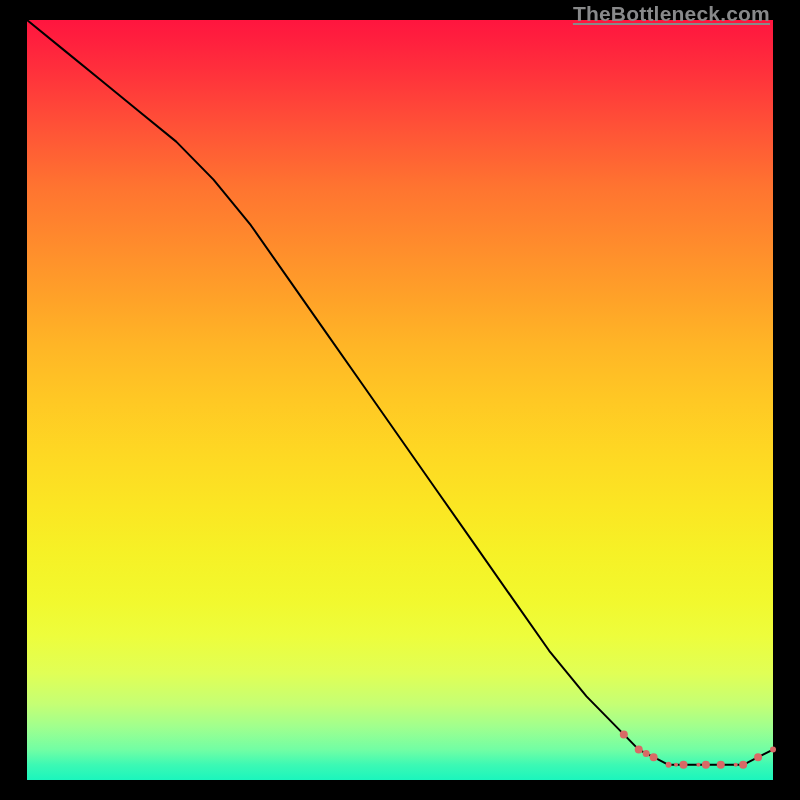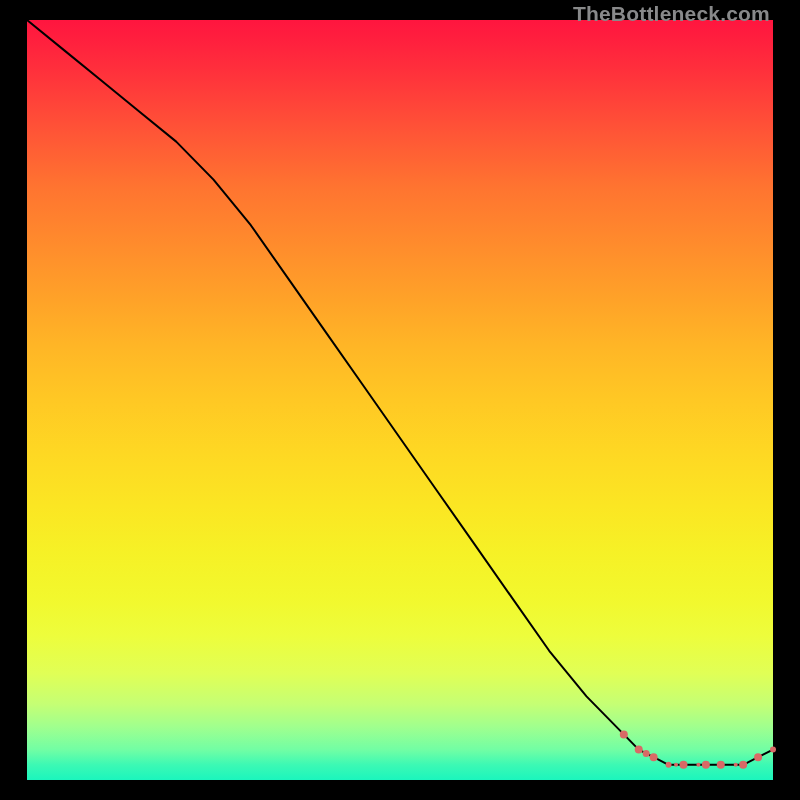--- a/index.html
+++ b/index.html
@@ -49,20 +49,21 @@
   }
   .watermark {
     position: absolute;
     top: 2px;
     right: 30px;
     font-family: Arial, Helvetica, sans-serif;
     font-size: 21px;
     font-weight: 600;
     color: #88898a;
     letter-spacing: 0.2px;
+    text-decoration: underline;
   }
   svg.curve {
     position: absolute;
     left: 0;
     top: 0;
     width: 746px;
     height: 760px;
     overflow: visible;
   }
 </style>

